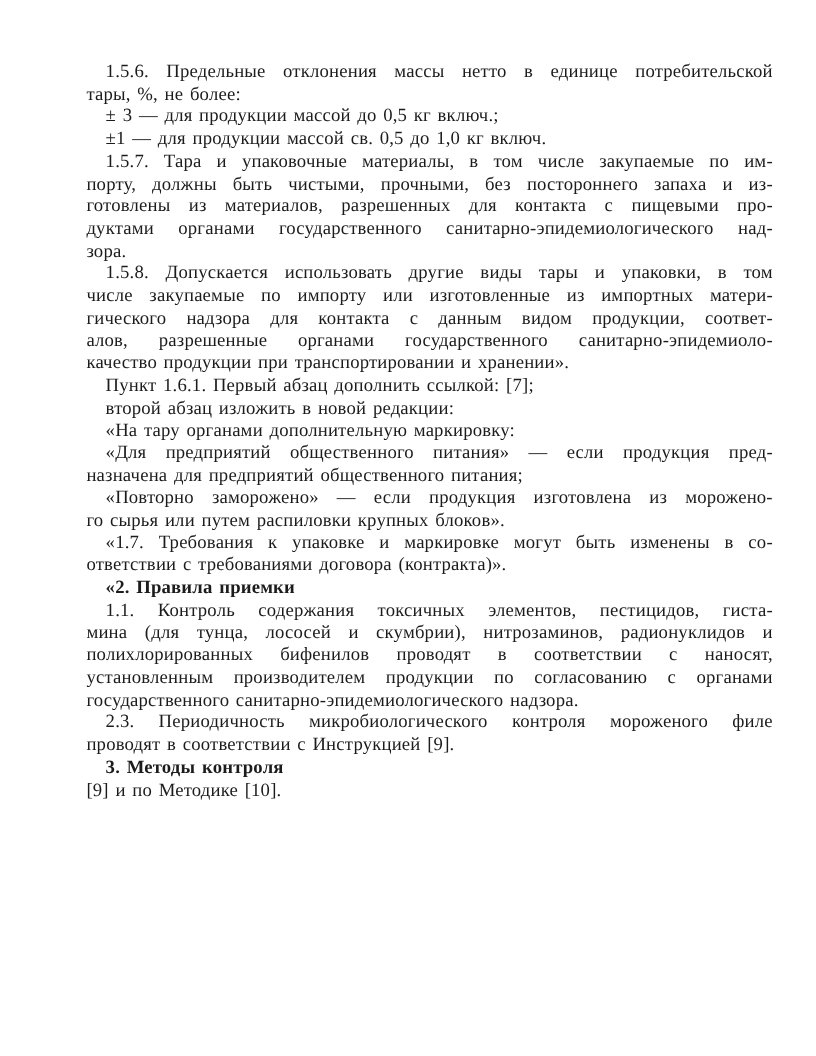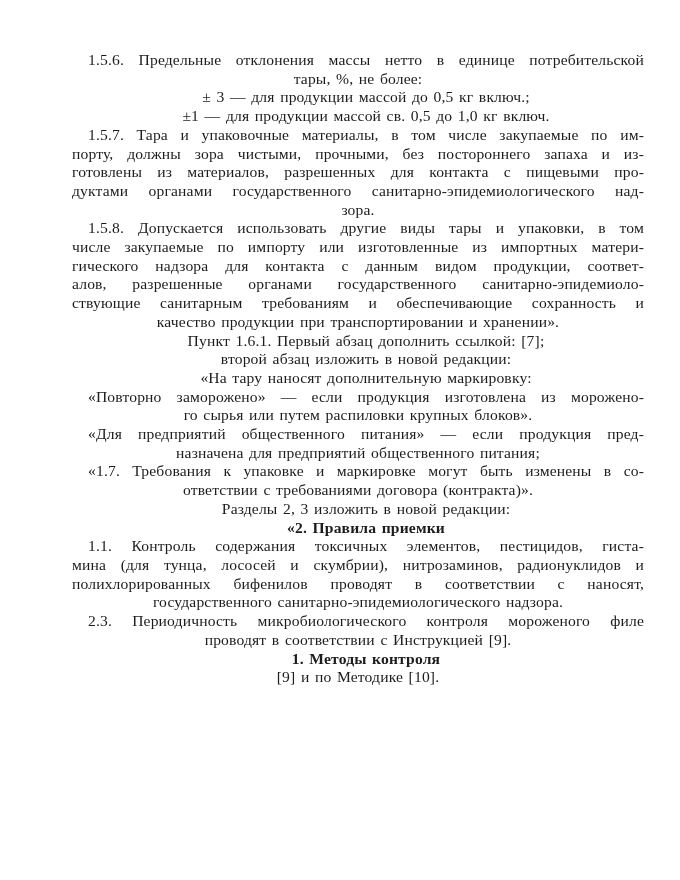--- a/index.html
+++ b/index.html
@@ -27,21 +27,20 @@
   }
   .para {
     margin: 0;
     padding: 0;
   }
   .para.bold {
     font-weight: bold;
   }
   .line {
     white-space: normal;
-    text-align: center;
   }
   
   .line.j {
     text-align: justify;
     text-align-last: justify;
   }
   .line.first {
     text-indent: 16px;
   }
 </style>
@@ -55,72 +54,69 @@
         <div class="line">тары, %, не более:</div>
       </div>
       <div class="para">
         <div class="line first">± 3 — для продукции массой до 0,5 кг включ.;</div>
       </div>
       <div class="para">
         <div class="line first">±1 — для продукции массой св. 0,5 до 1,0 кг включ.</div>
       </div>
       <div class="para">
         <div class="line first j">1.5.7. Тара и упаковочные материалы, в том числе закупаемые по им-</div>
-        <div class="line j">порту, должны зора чистыми, прочными, без постороннего запаха и из-</div>
+        <div class="line j">порту, должны быть чистыми, прочными, без постороннего запаха и из-</div>
         <div class="line j">готовлены из материалов, разрешенных для контакта с пищевыми про-</div>
         <div class="line j">дуктами органами государственного санитарно-эпидемиологического над-</div>
         <div class="line">зора.</div>
       </div>
       <div class="para">
         <div class="line first j">1.5.8. Допускается использовать другие виды тары и упаковки, в том</div>
         <div class="line j">числе закупаемые по импорту или изготовленные из импортных матери-</div>
         <div class="line j">гического надзора для контакта с данным видом продукции, соответ-</div>
         <div class="line j">алов, разрешенные органами государственного санитарно-эпидемиоло-</div>
-        <div class="line j">ствующие санитарным требованиям и обеспечивающие сохранность и</div>
         <div class="line">качество продукции при транспортировании и хранении».</div>
       </div>
       <div class="para">
         <div class="line first">Пункт 1.6.1. Первый абзац дополнить ссылкой: [7];</div>
       </div>
       <div class="para">
         <div class="line first">второй абзац изложить в новой редакции:</div>
       </div>
       <div class="para">
-        <div class="line first">«На тару наносят дополнительную маркировку:</div>
+        <div class="line first">«На тару органами дополнительную маркировку:</div>
+      </div>
+      <div class="para">
+        <div class="line first j">«Для предприятий общественного питания» — если продукция пред-</div>
+        <div class="line">назначена для предприятий общественного питания;</div>
       </div>
       <div class="para">
         <div class="line first j">«Повторно заморожено» — если продукция изготовлена из морожено-</div>
         <div class="line">го сырья или путем распиловки крупных блоков».</div>
       </div>
       <div class="para">
-        <div class="line first j">«Для предприятий общественного питания» — если продукция пред-</div>
-        <div class="line">назначена для предприятий общественного питания;</div>
-      </div>
-      <div class="para">
         <div class="line first j">«1.7. Требования к упаковке и маркировке могут быть изменены в со-</div>
         <div class="line">ответствии с требованиями договора (контракта)».</div>
-      </div>
-      <div class="para">
-        <div class="line first">Разделы 2, 3 изложить в новой редакции:</div>
       </div>
       <div class="para bold">
         <div class="line first">«2. Правила приемки</div>
       </div>
       <div class="para">
       </div>
       <div class="para">
         <div class="line first j">1.1. Контроль содержания токсичных элементов, пестицидов, гиста-</div>
         <div class="line j">мина (для тунца, лососей и скумбрии), нитрозаминов, радионуклидов и</div>
         <div class="line j">полихлорированных бифенилов проводят в соответствии с наносят,</div>
+        <div class="line j">установленным производителем продукции по согласованию с органами</div>
         <div class="line">государственного санитарно-эпидемиологического надзора.</div>
       </div>
       <div class="para">
         <div class="line first j">2.3. Периодичность микробиологического контроля мороженого филе</div>
         <div class="line">проводят в соответствии с Инструкцией [9].</div>
       </div>
       <div class="para bold">
-        <div class="line first">1. Методы контроля</div>
+        <div class="line first">3. Методы контроля</div>
       </div>
       <div class="para">
         <div class="line">[9] и по Методике [10].</div>
       </div>
     </div>
 </div>
 
 </body></html>

